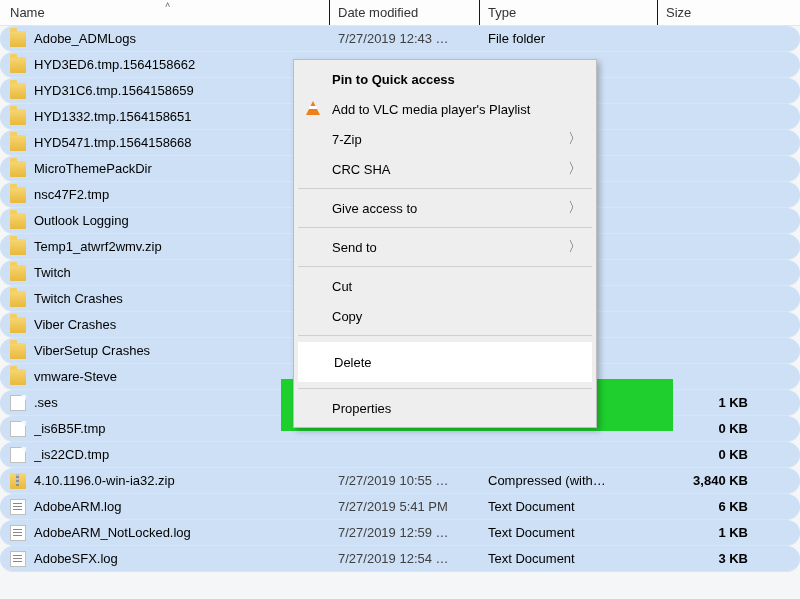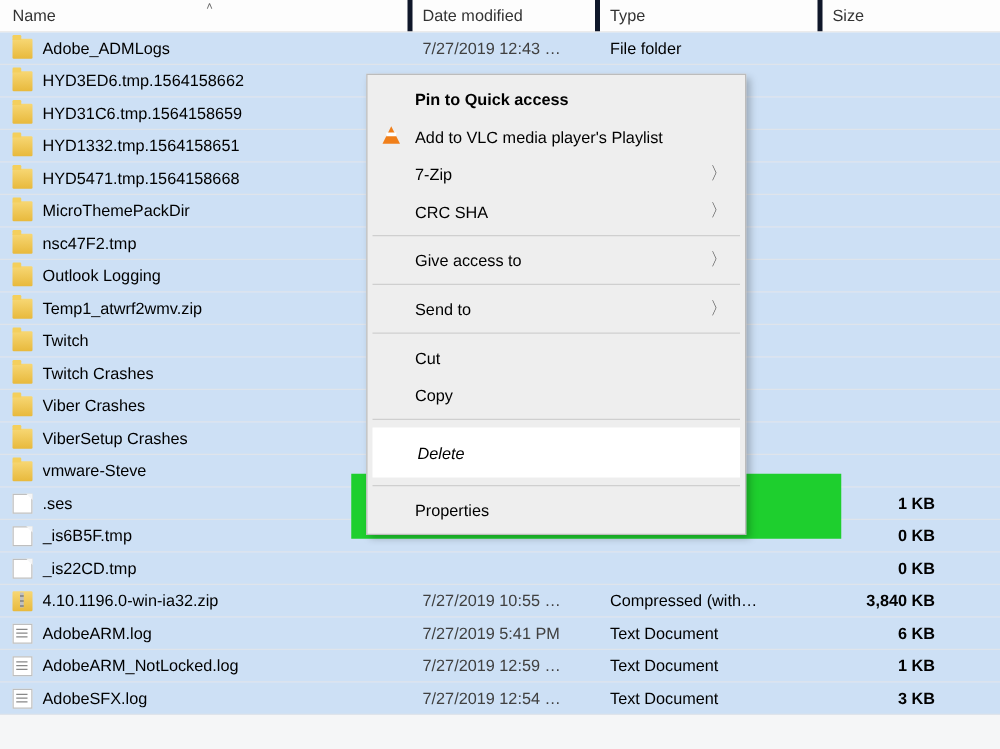--- a/index.html
+++ b/index.html
@@ -19,21 +19,21 @@
     height: 26px;
     background: #fdfdfd;
     border-bottom: 1px solid #e5e5e5;
     user-select: none;
   }
   .hcol {
     height: 100%;
     display: flex;
     align-items: center;
     padding-left: 8px;
-    border-right: 4px solid #0f172a;
+    border-right: 1px solid #0f172a;
     color: #333;
   }
   .hcol.name  { width: 330px; position: relative; padding-left: 10px; }
   .hcol.date  { width: 150px; }
   .hcol.type  { width: 178px; }
   .hcol.size  { width: 120px; border-right: none; }
   .sort-caret {
     position: absolute;
     left: 165px;
     top: 0px;
@@ -42,21 +42,21 @@
   }
 
   
   .rows { }
   .row {
     display: flex;
     align-items: center;
     height: 26px;
     border-bottom: 1px solid #dfe4eb;
   }
-  .row.sel { background: #cde0f5; } 
+  .row.sel { background: #cde0f5; border-radius: 13px; } 
   .cell { display: flex; align-items: center; height: 100%; }
   .cell.name { width: 330px; padding-left: 10px; gap: 8px; }
   .cell.date { width: 150px; padding-left: 8px; color: #404040; }
   .cell.type { width: 178px; padding-left: 8px; color: #000; }
   .cell.size { width: 120px; padding-right: 30px; justify-content: flex-end; color: #000000; font-weight: bold; }
   .fname { color: #000; white-space: nowrap; overflow: hidden; text-overflow: ellipsis; }
 
   
   .folder-icon, .file-icon, .zip-icon, .log-icon {
     width: 16px; height: 16px; display: inline-block; position: relative; flex: 0 0 16px;
@@ -173,21 +173,20 @@
   }
   .ctx-wrap { z-index: 10; }
   .delete-slot {
     position: relative;
     padding: 2px 2px;
   }
   .delete-slot .mi {
     background: #fff;
     height: 40px;
     padding-left: 36px;
-    font-style: italic;
   }
 </style>
 </head>
 <body>
 
 <div class="headers">
   <div class="hcol name">
     <span>Name</span>
     <span class="sort-caret">˄</span>
   </div>

